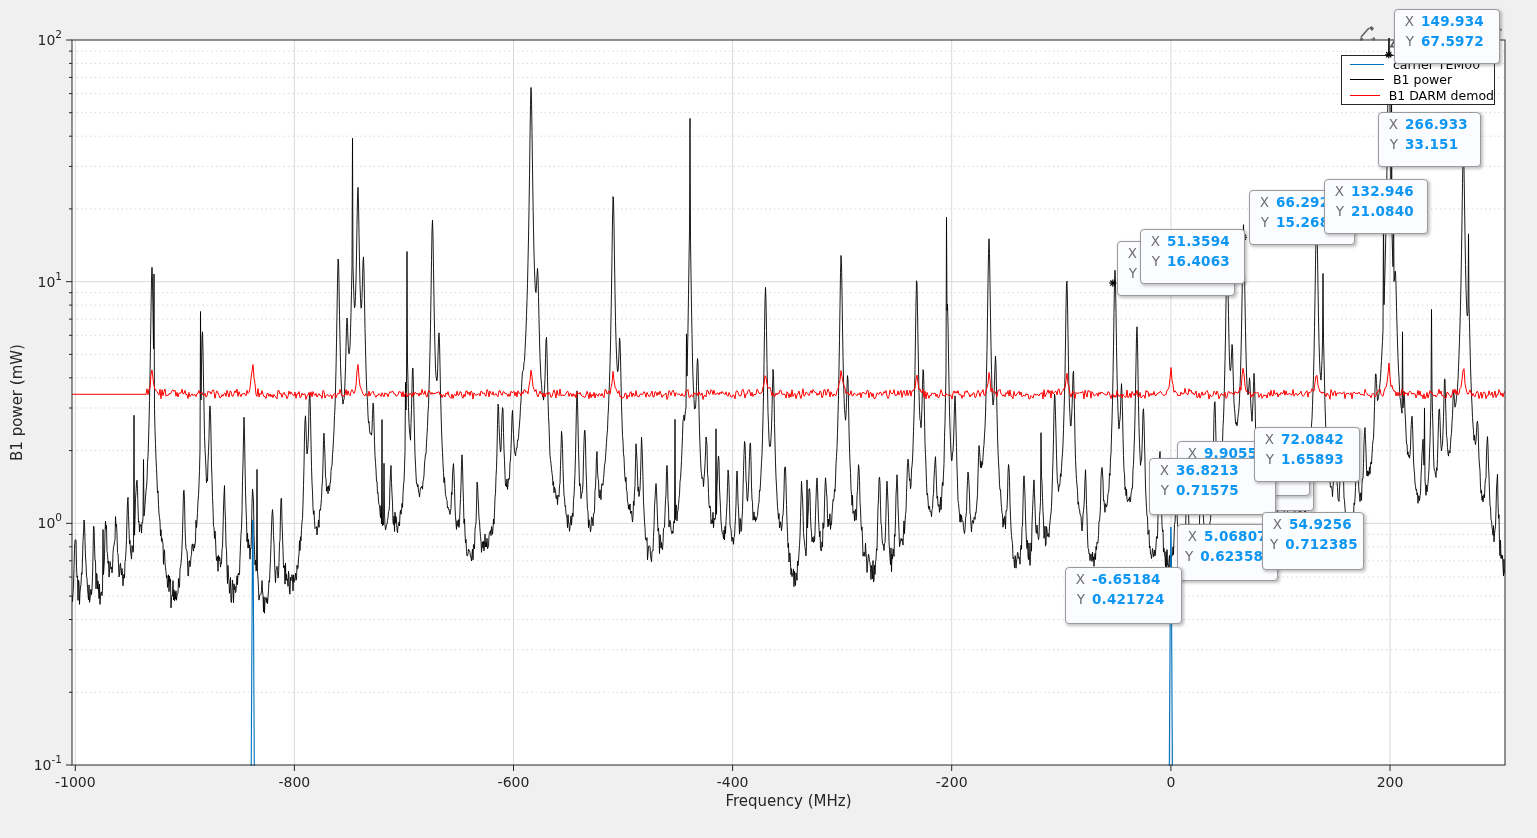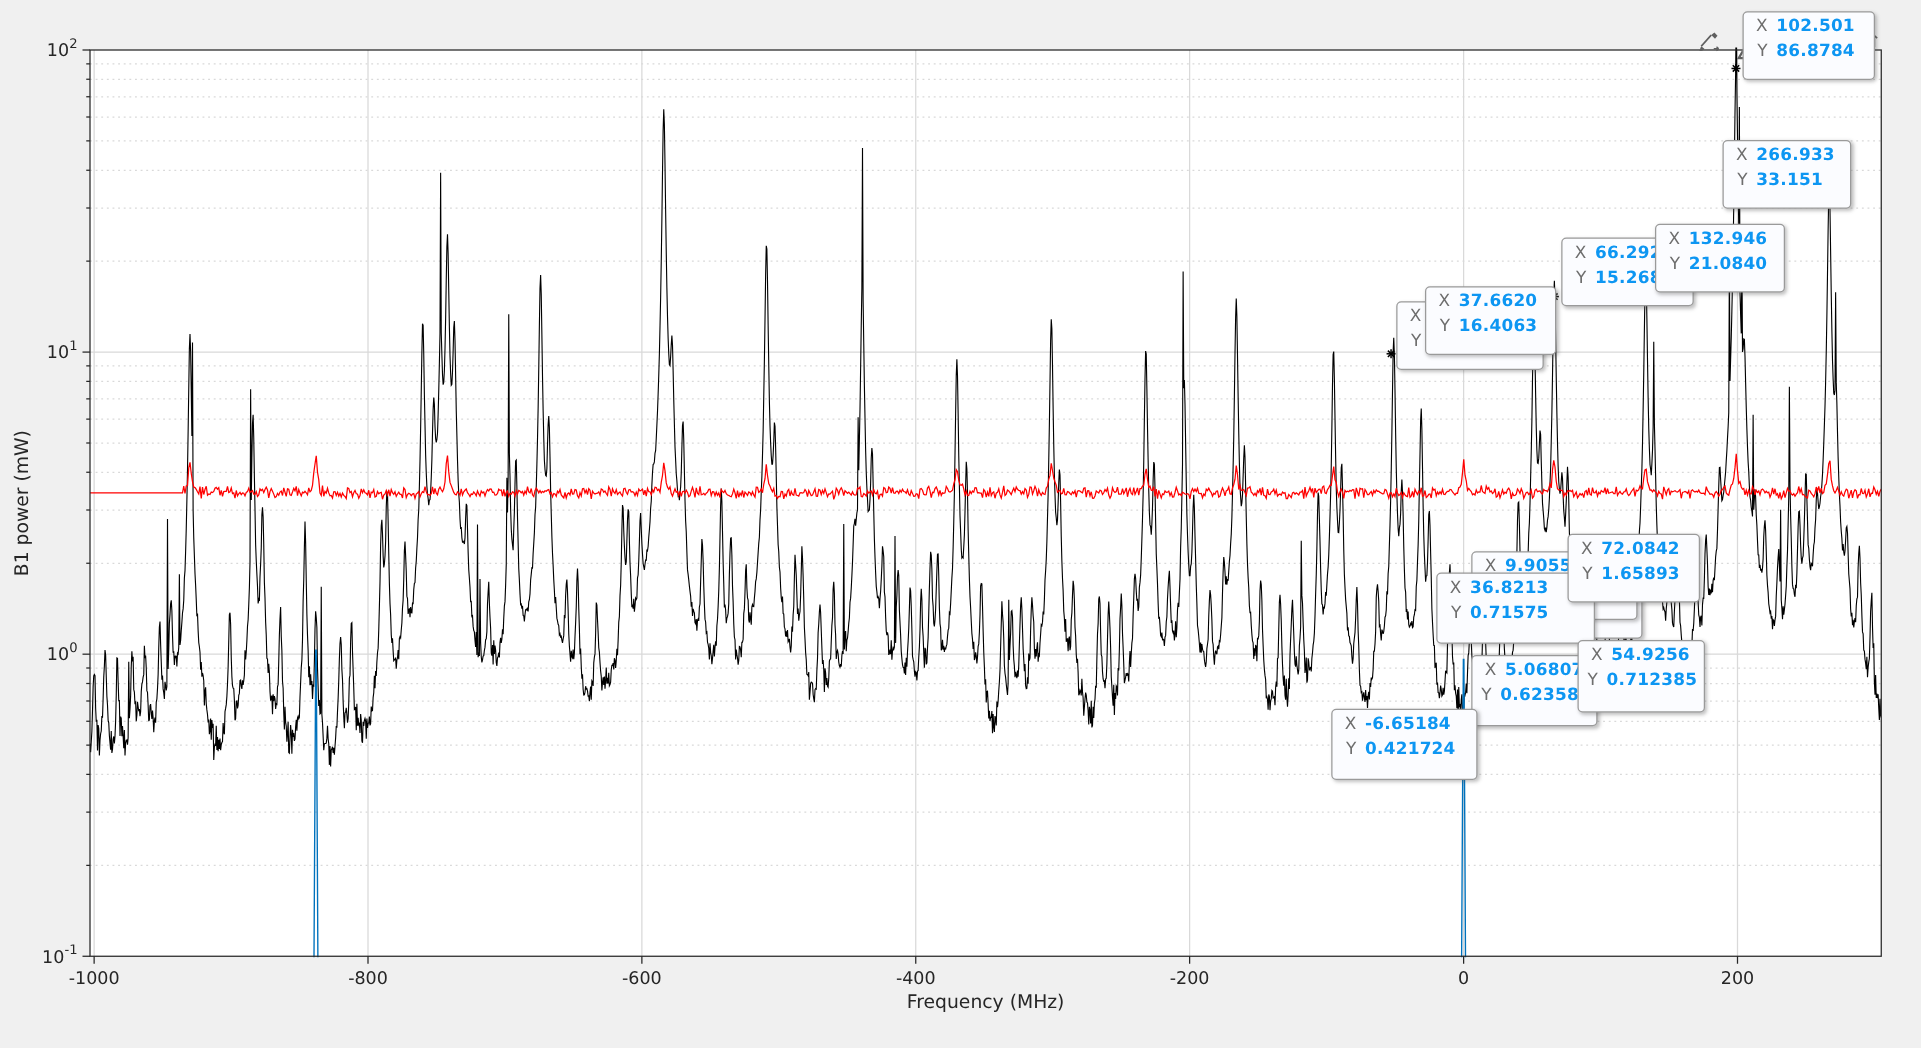--- a/index.html
+++ b/index.html
@@ -209,30 +209,44 @@
     <path d="M1 14 L8 2 L8 14 Z" fill="none" stroke="#5f5f5f" stroke-width="1.4"></path>
   </svg>
 
   <svg class="home-icon ticon" viewBox="0 0 22 22">
     <g fill="none" stroke="#5f5f5f" stroke-width="1.5" stroke-linejoin="round">
       <path d="M2.5 10.5 L11 3 L19.5 10.5"></path>
       <path d="M5 9 L5 18 L8.8 18 L8.8 12.5 L13.2 12.5 L13.2 18 L17 18 L17 9"></path>
     </g>
   </svg>
 
+  <div class="legend">
+    <div class="lrow">
+      <span class="lline" style="border-top-color: rgb(0, 114, 189);"></span>
+      <span class="ltext">carrier TEM00</span>
+    </div>
+    <div class="lrow">
+      <span class="lline" style="border-top-color: rgb(0, 0, 0);"></span>
+      <span class="ltext">B1 power</span>
+    </div>
+    <div class="lrow">
+      <span class="lline" style="border-top-color: rgb(255, 0, 0);"></span>
+      <span class="ltext">B1 DARM demod</span>
+    </div>
+  </div>
 
   <div id="tips">
       <div class="tip" style="left: 1394px; top: 9px; width: 89px; height: 47px; z-index: 45;">
         <div class="tiprow">
           <span class="tiplab">X</span>
-          <span class="tipval">102.501</span>
-        </div>
-        <div class="tiprow">
-          <span class="tiplab">Y</span>
-          <span class="tipval">86.8784</span>
+          <span class="tipval">149.934</span>
+        </div>
+        <div class="tiprow">
+          <span class="tiplab">Y</span>
+          <span class="tipval">67.5972</span>
         </div>
       </div>
       <div class="tip" style="left: 1378px; top: 112px; width: 86px; height: 47px; z-index: 30;">
         <div class="tiprow">
           <span class="tiplab">X</span>
           <span class="tipval">266.933</span>
         </div>
         <div class="tiprow">
           <span class="tiplab">Y</span>
           <span class="tipval">33.151</span>
@@ -254,21 +268,21 @@
           <span class="tipval">66.292</span>
         </div>
         <div class="tiprow">
           <span class="tiplab">Y</span>
           <span class="tipval">15.268</span>
         </div>
       </div>
       <div class="tip" style="left: 1140px; top: 229px; width: 88px; height: 47px; z-index: 32;">
         <div class="tiprow">
           <span class="tiplab">X</span>
-          <span class="tipval">37.6620</span>
+          <span class="tipval">51.3594</span>
         </div>
         <div class="tiprow">
           <span class="tiplab">Y</span>
           <span class="tipval">16.4063</span>
         </div>
       </div>
       <div class="tip" style="left: 1117px; top: 241px; width: 101px; height: 47px; z-index: 31;">
         <div class="tiprow">
           <span class="tiplab">X</span>
           <span class="tipval">-52.9471</span>

